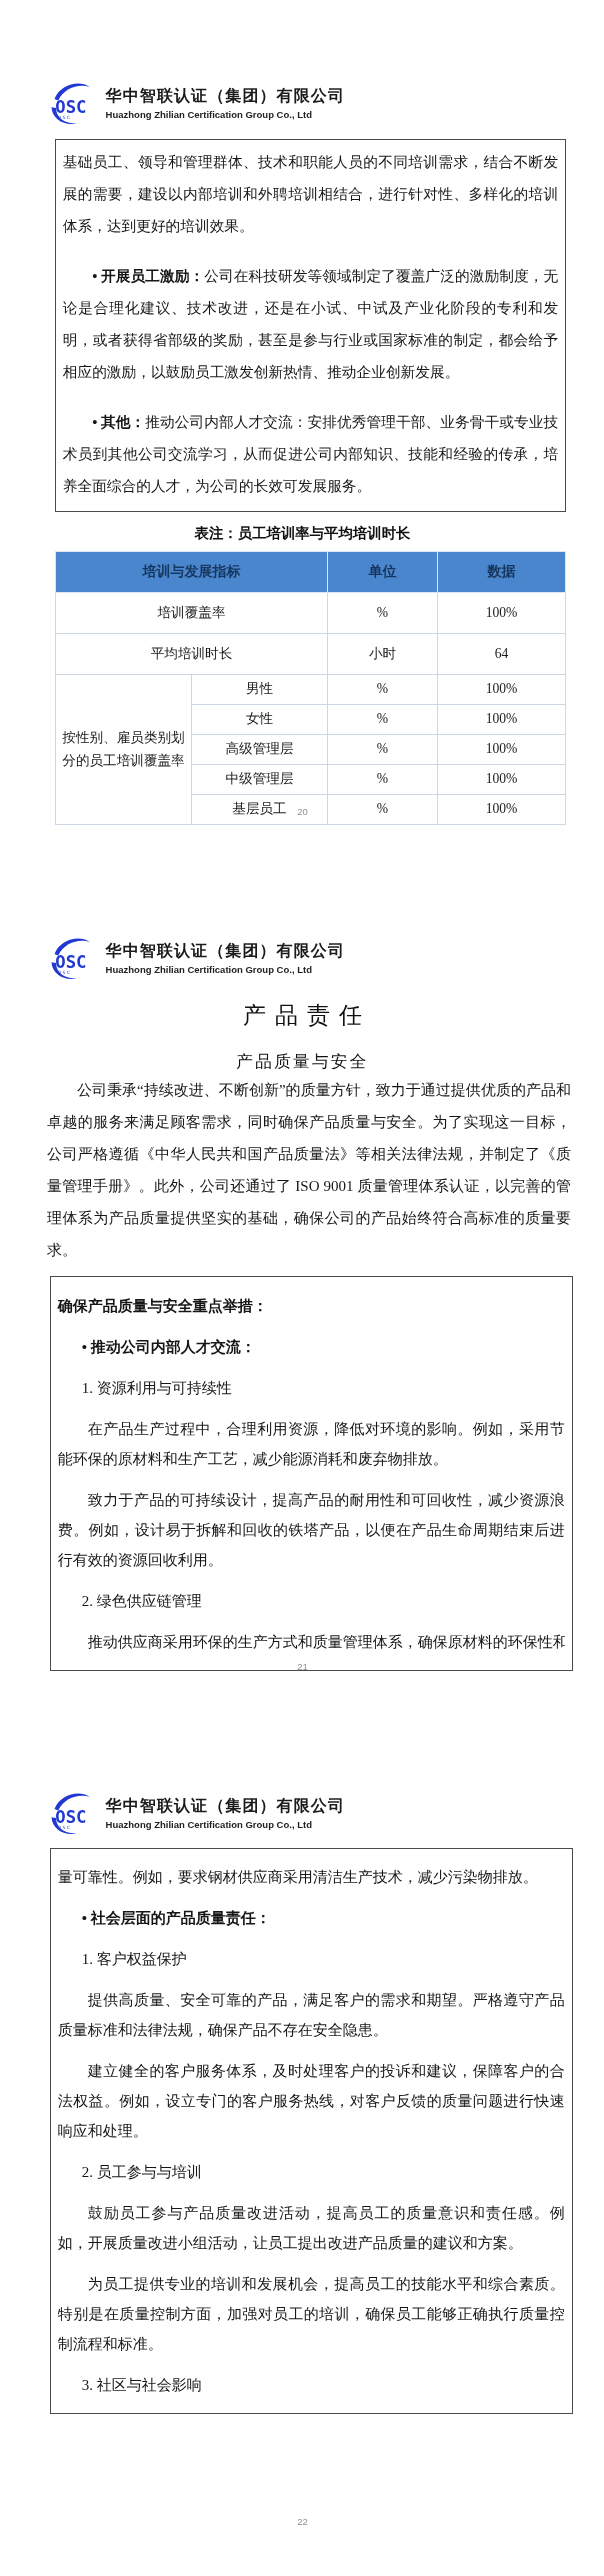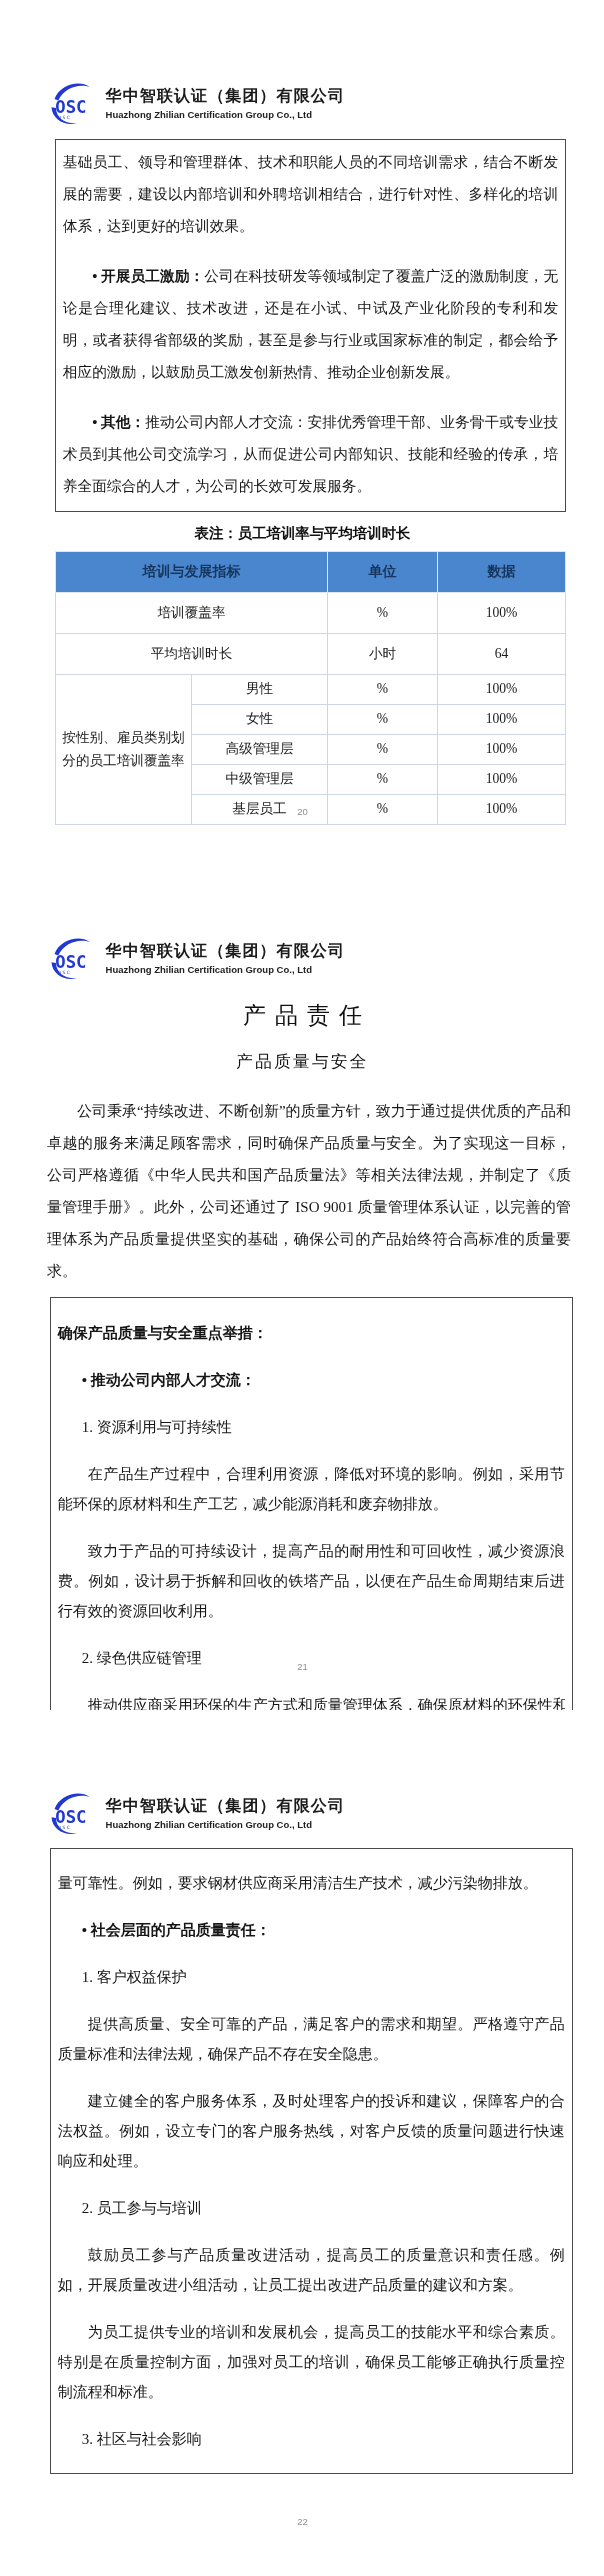--- a/index.html
+++ b/index.html
@@ -17,40 +17,40 @@
           font-size:16px;letter-spacing:1.1px;color:#1b1b1b;}
   .hdr-en{font-family:"Liberation Sans","DejaVu Sans",sans-serif;font-weight:700;
           font-size:9.5px;color:#222;}
   
   .box{border:1.5px solid #4a4a4a;text-align:justify;box-sizing:border-box;}
   .box1{margin:12px 39px 0 55px;padding:1.5px 6.8px;font-size:14.7px;line-height:32px;}
   .box1 p{margin:18px 0;}
   .box1 p:first-child{margin-top:4.5px;}
   .box1 p:last-child{margin-bottom:7.6px;}
   .box23{margin:10.6px 32.5px 0 50px;padding:2.3px 6.8px;font-size:15px;line-height:30px;}
-  .box23 p{margin:17px 0;text-indent:2em;}
+  .box23 p{margin:11px 0;text-indent:2em;}
   .flush{text-indent:0 !important;}
   .ind16{text-indent:1.6em !important;}
   .bul2{text-indent:2em;}
   .cut{white-space:nowrap;overflow:hidden;text-align:left;}
   .bold{font-weight:700;}
   
   .caption{margin-top:12px;text-align:center;font-size:14.4px;font-weight:700;
            font-family:"Liberation Sans","DejaVu Sans",sans-serif;color:#111;}
   table.tbl{margin-left:55px;width:510px;border-collapse:collapse;table-layout:fixed;
             border:1.5px solid #5b9bd5;margin-top:7.6px;}
   table.tbl th{background:#4a86ce;color:#17365d;font-weight:700;font-size:14px;height:38px;
             border:0.8px solid #dde7f3;font-family:"Liberation Sans","DejaVu Sans",sans-serif;}
   table.tbl td{border:0.8px solid #ccd6e6;text-align:center;font-size:13.6px;color:#1a1a1a;height:27px;}
   tr.row-lg td{height:38px;}
   td.group-lbl{text-align:left;padding:0 3px;font-size:14px;line-height:23px;}
   
   .title{margin-top:18px;text-align:center;font-size:23px;letter-spacing:9px;text-indent:9px;color:#101010;}
   .subtitle{margin-top:19.7px;text-align:center;font-size:16.6px;letter-spacing:2.3px;color:#101010;}
-  .intro{margin:22px 34px 0 47px;font-size:15px;line-height:32px;text-align:justify;text-indent:2em;}
+  .intro{margin:1px 34px 0 47px;font-size:15px;line-height:32px;text-align:justify;text-indent:2em;}
   
   .pagenum{position:absolute;bottom:38px;left:0;right:0;text-align:center;
            font-family:"Liberation Sans","DejaVu Sans",sans-serif;font-size:9.5px;color:#8f8f8f;}
 </style>
 </head>
 <body>
 
 <div class="page">
   <div class="hdr">
     <svg class="logo" viewBox="0 0 64 62">

